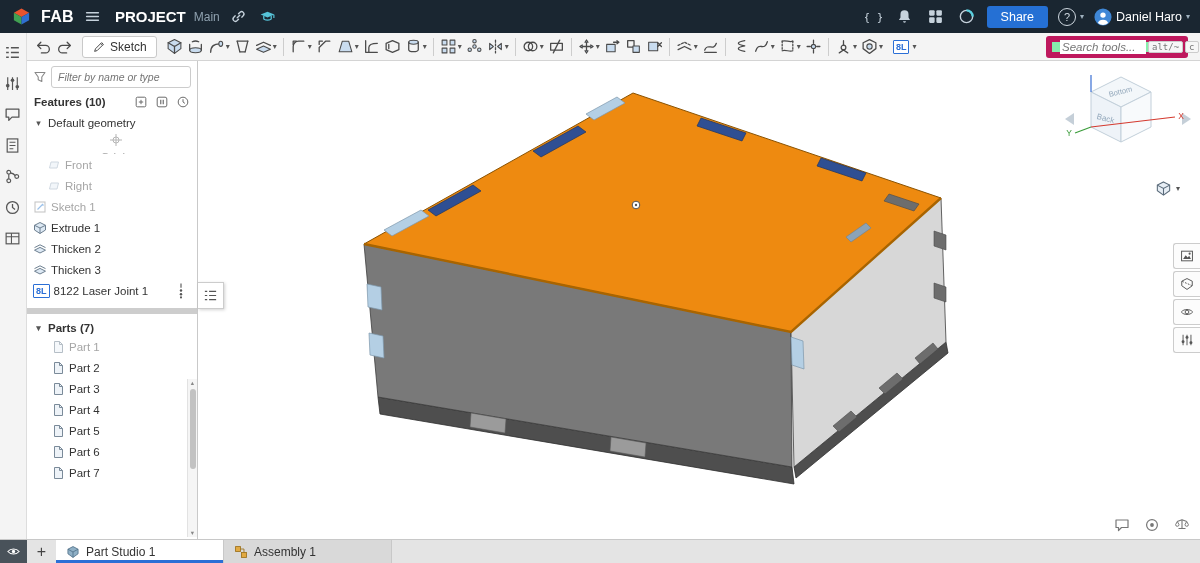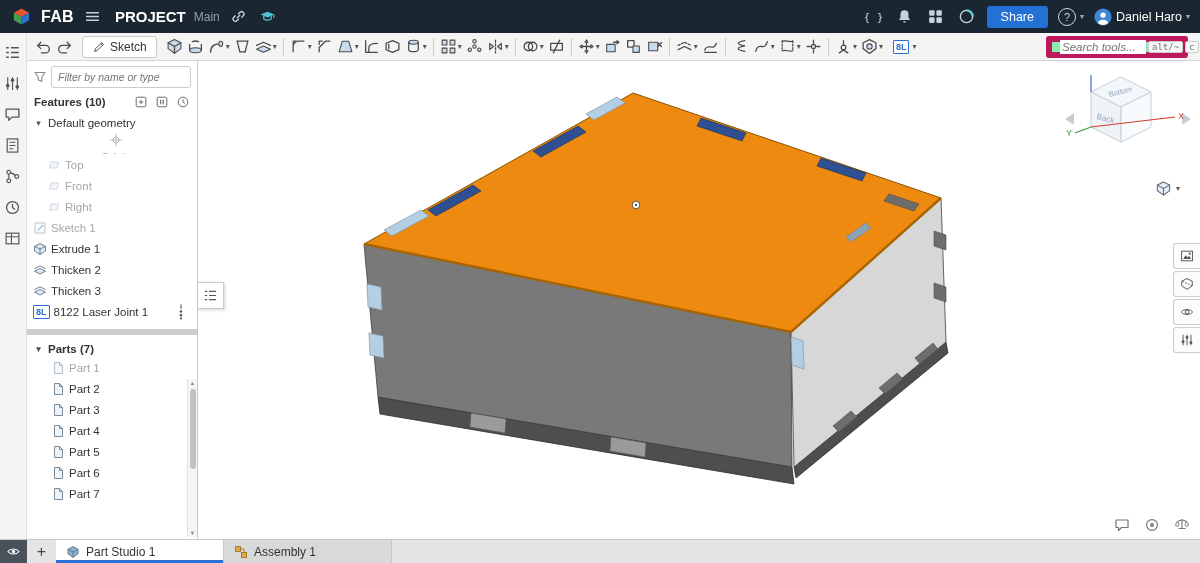--- a/index.html
+++ b/index.html
@@ -508,26 +508,20 @@
         <svg class="nicon" viewBox="0 0 14 14">
           <circle cx="7" cy="7" r="3" fill="none" stroke="#7a7a7a" stroke-width="1"></circle>
           <path d="M7 1 V13 M1 7 H13" stroke="#7a7a7a" stroke-width="1" fill="none"></path>
         </svg>
         <span class="nlabel">Origin</span>
       </div>
       <div class="trow muted" style="padding-left: 20px;">
         <svg class="nicon" viewBox="0 0 14 14">
           <path d="M4 4 H11.5 L10 10 H2.5 Z" fill="#e9f0f7" stroke="#a8b8c8" stroke-width="1"></path>
         </svg>
-        <span class="nlabel">Top</span>
-      </div>
-      <div class="trow muted" style="padding-left: 20px;">
-        <svg class="nicon" viewBox="0 0 14 14">
-          <path d="M4 4 H11.5 L10 10 H2.5 Z" fill="#e9f0f7" stroke="#a8b8c8" stroke-width="1"></path>
-        </svg>
         <span class="nlabel">Front</span>
       </div>
       <div class="trow muted" style="padding-left: 20px;">
         <svg class="nicon" viewBox="0 0 14 14">
           <path d="M4 4 H11.5 L10 10 H2.5 Z" fill="#e9f0f7" stroke="#a8b8c8" stroke-width="1"></path>
         </svg>
         <span class="nlabel">Right</span>
       </div>
       <div class="trow muted" style="padding-left: 6px;">
         <svg class="nicon" viewBox="0 0 14 14">

